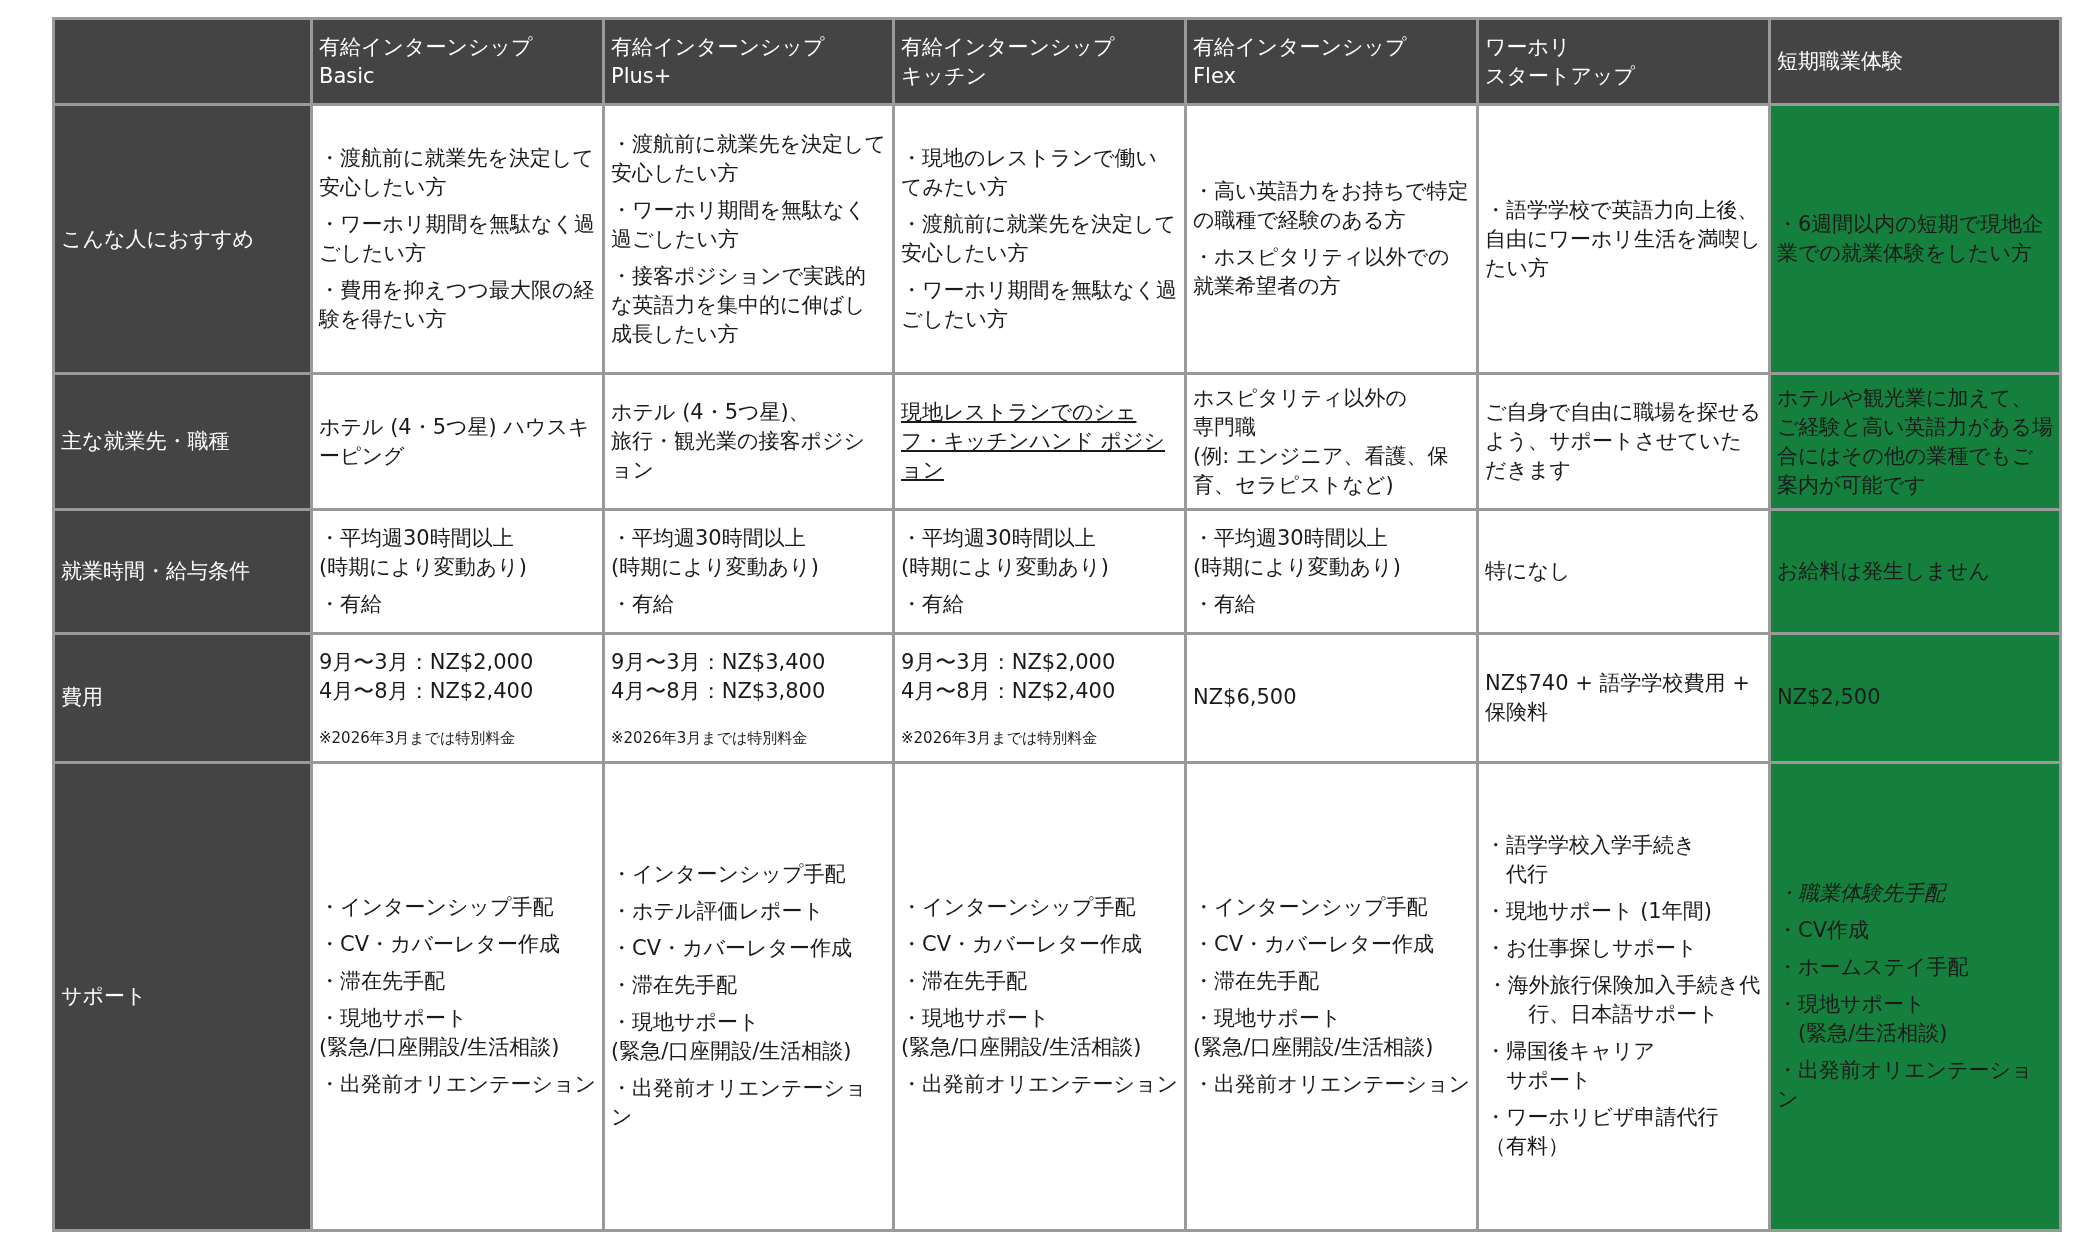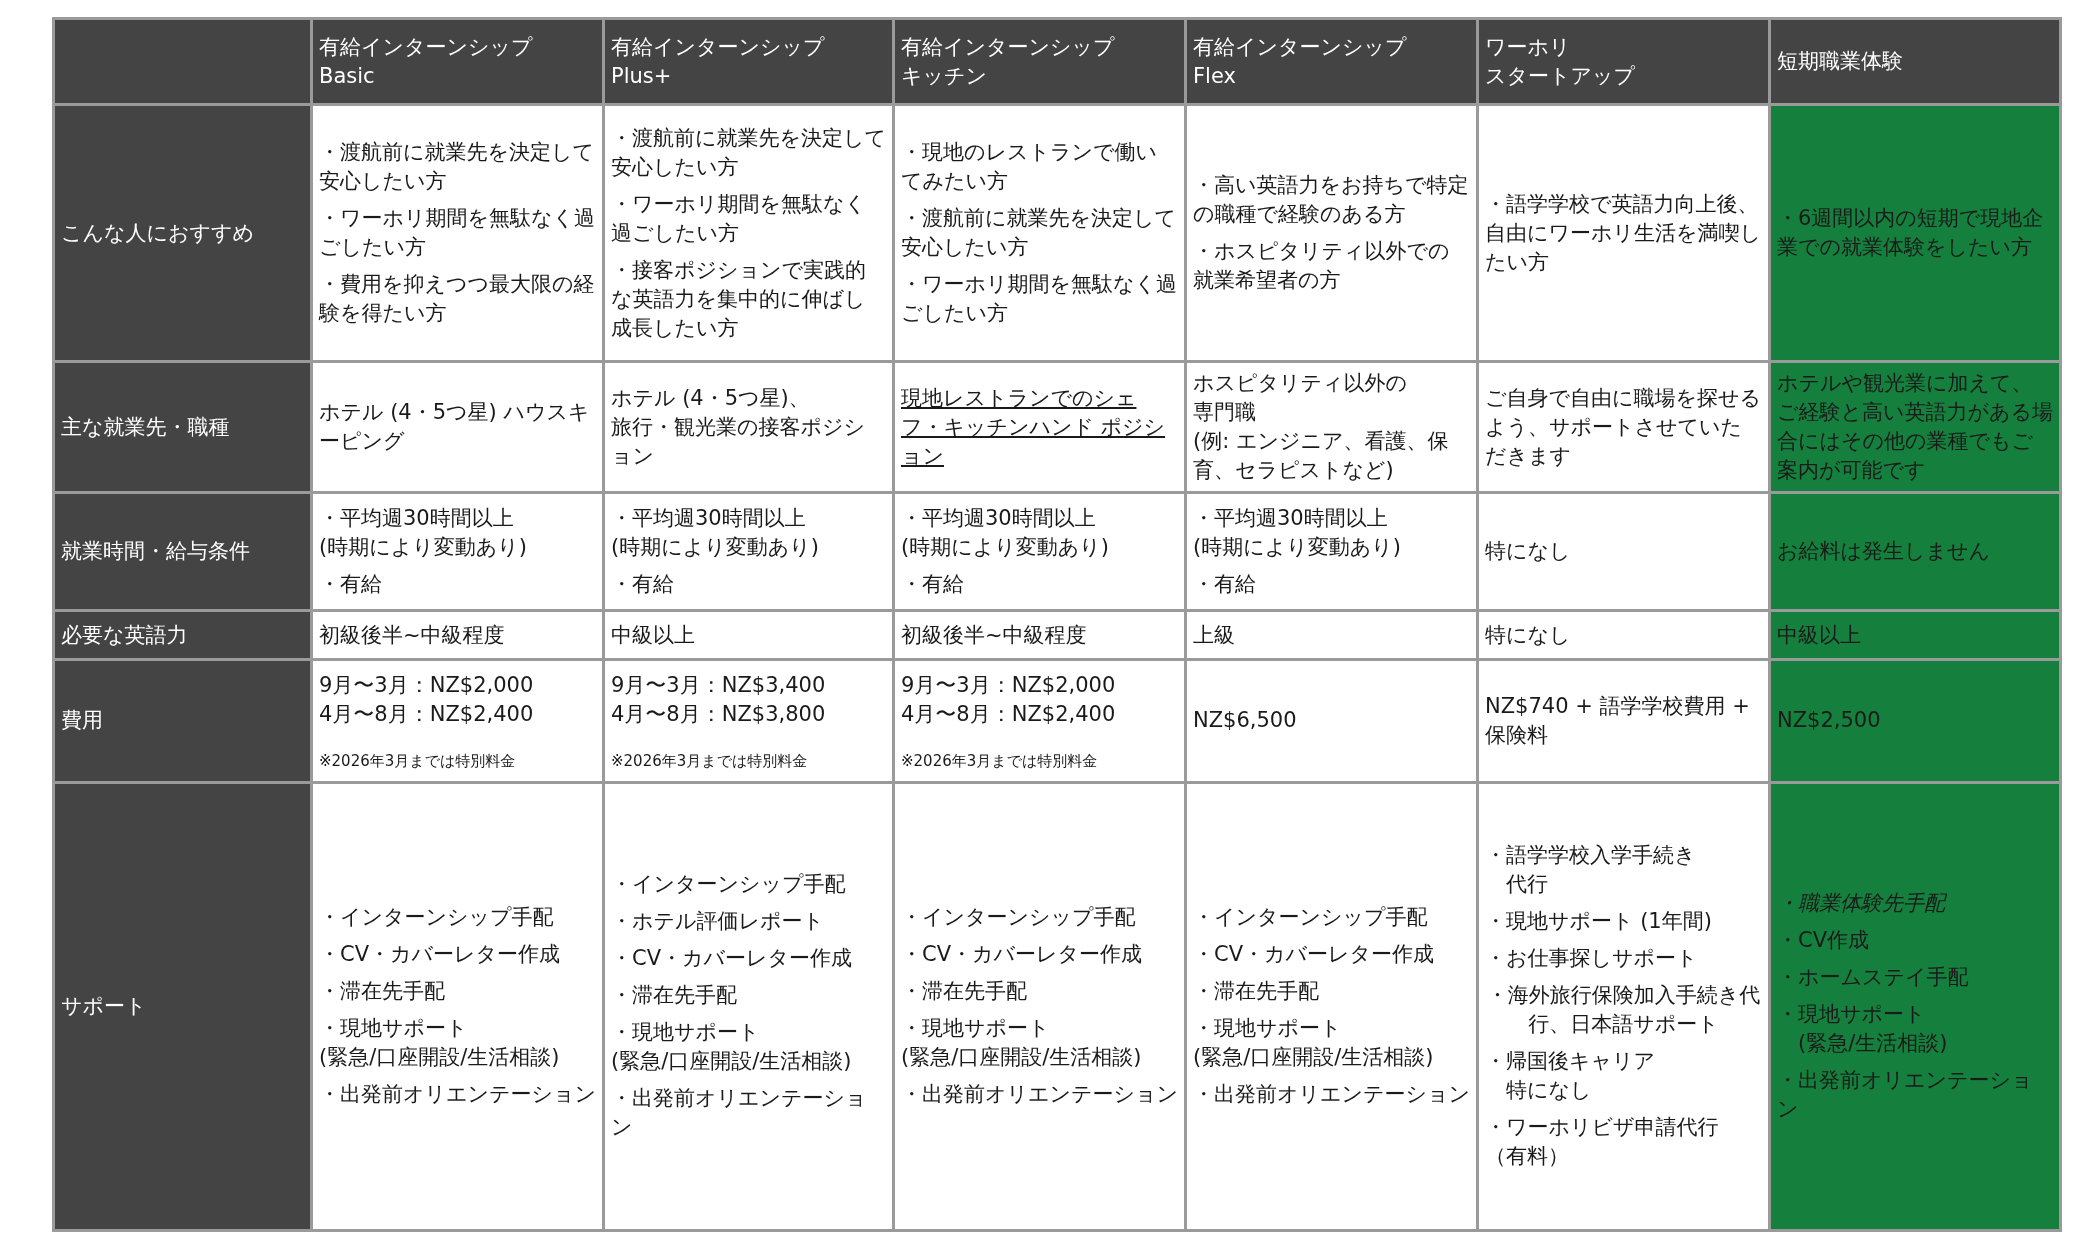--- a/index.html
+++ b/index.html
@@ -136,29 +136,20 @@
 (時期により変動あり)</div>
           <div class="item" style="white-space: pre-line;">・有給</div>
         </td>
         <td class="cell">
           <div class="item" style="white-space: pre-line;">特になし</div>
         </td>
         <td class="alt">
           <div class="item" style="white-space: pre-line;">お給料は発生しません</div>
         </td>
       </tr>
-      <tr style="height: 46px;">
-        <th class="rowhead">必要な英語力</th>
-        <td class="cell">初級後半~中級程度</td>
-        <td class="cell">中級以上</td>
-        <td class="cell">初級後半~中級程度</td>
-        <td class="cell">上級</td>
-        <td class="cell">特になし</td>
-        <td class="alt">中級以上</td>
-      </tr>
       <tr style="height: 116px;">
         <th class="rowhead">費用</th>
         <td class="cell">
           <div>9月〜3月：NZ$2,000</div>
           <div>4月〜8月：NZ$2,400</div>
           <div class="note">※2026年3月までは特別料金</div>
         </td>
         <td class="cell">
           <div>9月〜3月：NZ$3,400</div>
           <div>4月〜8月：NZ$3,800</div>
@@ -214,21 +205,21 @@
 (緊急/口座開設/生活相談)</div>
           <div class="item" style="white-space: pre-line;">・出発前オリエンテーション</div>
         </td>
         <td class="cell">
           <div class="item" style="white-space: pre-line;">・語学学校入学手続き
 　代行</div>
           <div class="item" style="white-space: pre-line;">・現地サポート (1年間)</div>
           <div class="item" style="white-space: pre-line;">・お仕事探しサポート</div>
           <div class="item" style="white-space: pre-line; text-align: center;">・海外旅行保険加入手続き代行、日本語サポート</div>
           <div class="item" style="white-space: pre-line;">・帰国後キャリア
-　特になし</div>
+　サポート</div>
           <div class="item" style="white-space: pre-line;">・ワーホリビザ申請代行
 （有料）</div>
         </td>
         <td class="alt">
           <div class="item" style="white-space: pre-line; font-style: italic;">・職業体験先手配</div>
           <div class="item" style="white-space: pre-line;">・CV作成</div>
           <div class="item" style="white-space: pre-line;">・ホームステイ手配</div>
           <div class="item" style="white-space: pre-line;">・現地サポート
 　(緊急/生活相談)</div>
           <div class="item" style="white-space: pre-line;">・出発前オリエンテーション</div>

